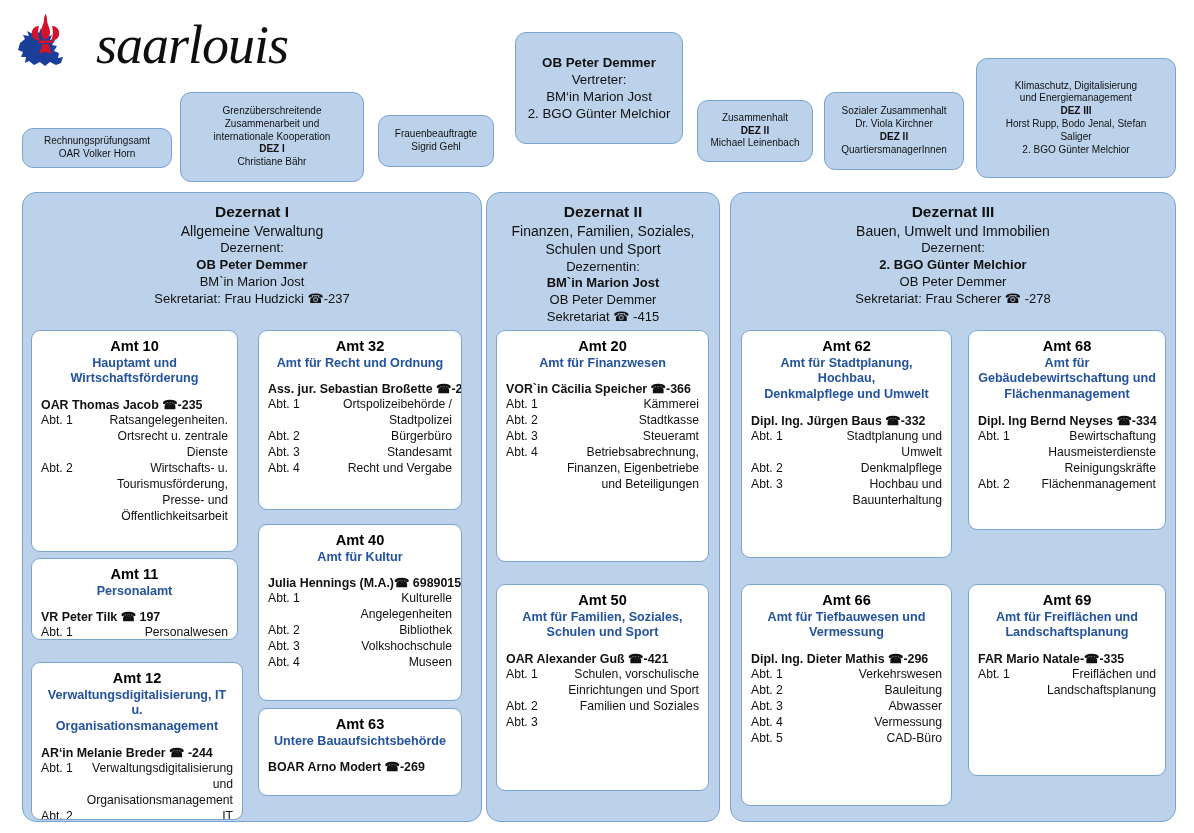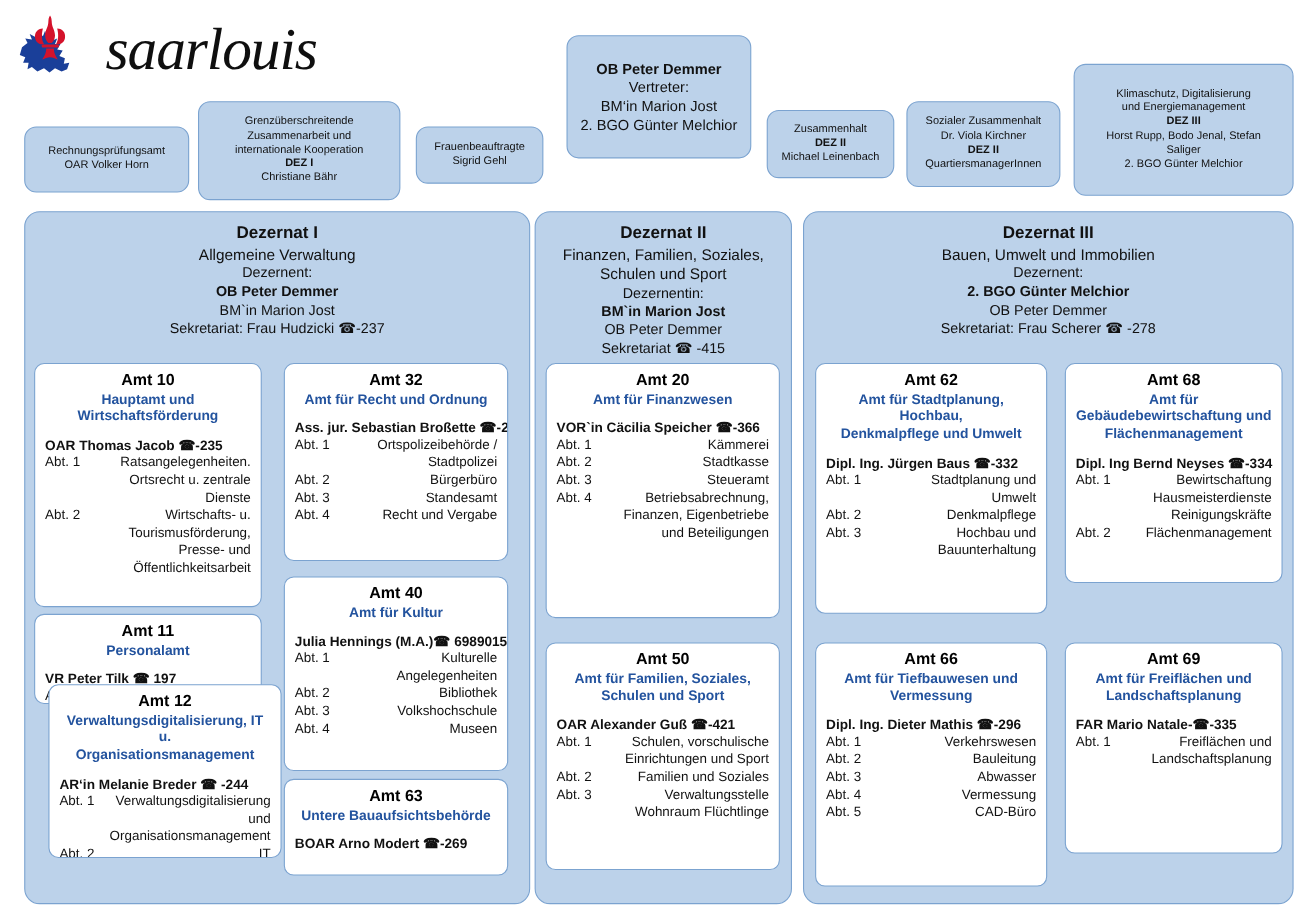--- a/index.html
+++ b/index.html
@@ -132,21 +132,21 @@
                  C39 24 39.5 19 38 13 Z"></path>
         <rect x="24" y="27.5" width="15.5" height="2.6" rx="0.6"></rect>
         <path d="M28 31 C28 36 26 38 24.5 41 C27 40 29 39 31.5 39
                  C34 39 36 40 38.5 41 C37 38 35 36 35 31 Z"></path>
       </g>
     </svg>
   </span>
   <span id="wordmark">saarlouis</span>
 </div>
 
-<div class="bbox" style="left:22px;  top:115px; width:150px; height:60px;">
+<div class="bbox" style="left:22px;  top:128px; width:150px; height:40px;">
     <div>Rechnungsprüfungsamt</div>
     <div>OAR Volker Horn</div>
   </div>
 
 <div class="bbox" style="left:180px; top:92px;  width:184px; height:90px;">
     <div>Grenzüberschreitende</div>
     <div>Zusammenarbeit und</div>
     <div>internationale Kooperation</div>
     <div class="b">DEZ I</div>
     <div>Christiane Bähr</div>
@@ -235,21 +235,21 @@
   </div>
 <div class="card" style="left:31px;  top:558px; width:207px; height:82px;">
     <div class="amt-no">Amt 11</div>
     <div class="amt-sub">Personalamt</div>
     <div class="lead">VR Peter Tilk ☎ 197</div>
     <div class="abt-row">
       <span class="abt-lbl">Abt. 1&nbsp;</span>
       <span class="abt-txt">Personalwesen</span>
     </div>
   </div>
-<div class="card" style="left:31px;  top:622px; width:212px; height:158px;margin-left:13px;">
+<div class="card" style="left:31px;  top:662px; width:212px; height:158px;">
     <div class="amt-no">Amt 12</div>
     <div class="amt-sub">Verwaltungsdigitalisierung, IT u.<br>Organisationsmanagement</div>
     <div class="lead">AR‘in Melanie Breder ☎ -244</div>
     <div class="abt-row">
       <span class="abt-lbl">Abt. 1&nbsp;</span>
       <span class="abt-txt">Verwaltungsdigitalisierung<br>und Organisationsmanagement</span>
     </div>
     <div class="abt-row">
       <span class="abt-lbl">Abt. 2&nbsp;</span>
       <span class="abt-txt">IT</span>
@@ -332,21 +332,20 @@
     <div class="abt-row">
       <span class="abt-lbl">Abt. 1&nbsp;</span>
       <span class="abt-txt">Schulen, vorschulische<br>Einrichtungen und Sport</span>
     </div>
     <div class="abt-row">
       <span class="abt-lbl">Abt. 2&nbsp;</span>
       <span class="abt-txt">Familien und Soziales</span>
     </div>
     <div class="abt-row">
       <span class="abt-lbl">Abt. 3&nbsp;</span>
-      <span class="abt-txt">Verwaltungsstelle<br>Wohnraum Flüchtlinge</span>
     </div>
   </div>
 
 <div class="card" style="left:741px; top:330px; width:211px; height:228px;">
     <div class="amt-no">Amt 62</div>
     <div class="amt-sub">Amt für Stadtplanung, Hochbau,<br>Denkmalpflege und Umwelt</div>
     <div class="lead">Dipl. Ing. Jürgen Baus ☎-332</div>
     <div class="abt-row">
       <span class="abt-lbl">Abt. 1&nbsp;</span>
       <span class="abt-txt">Stadtplanung und<br>Umwelt</span>

